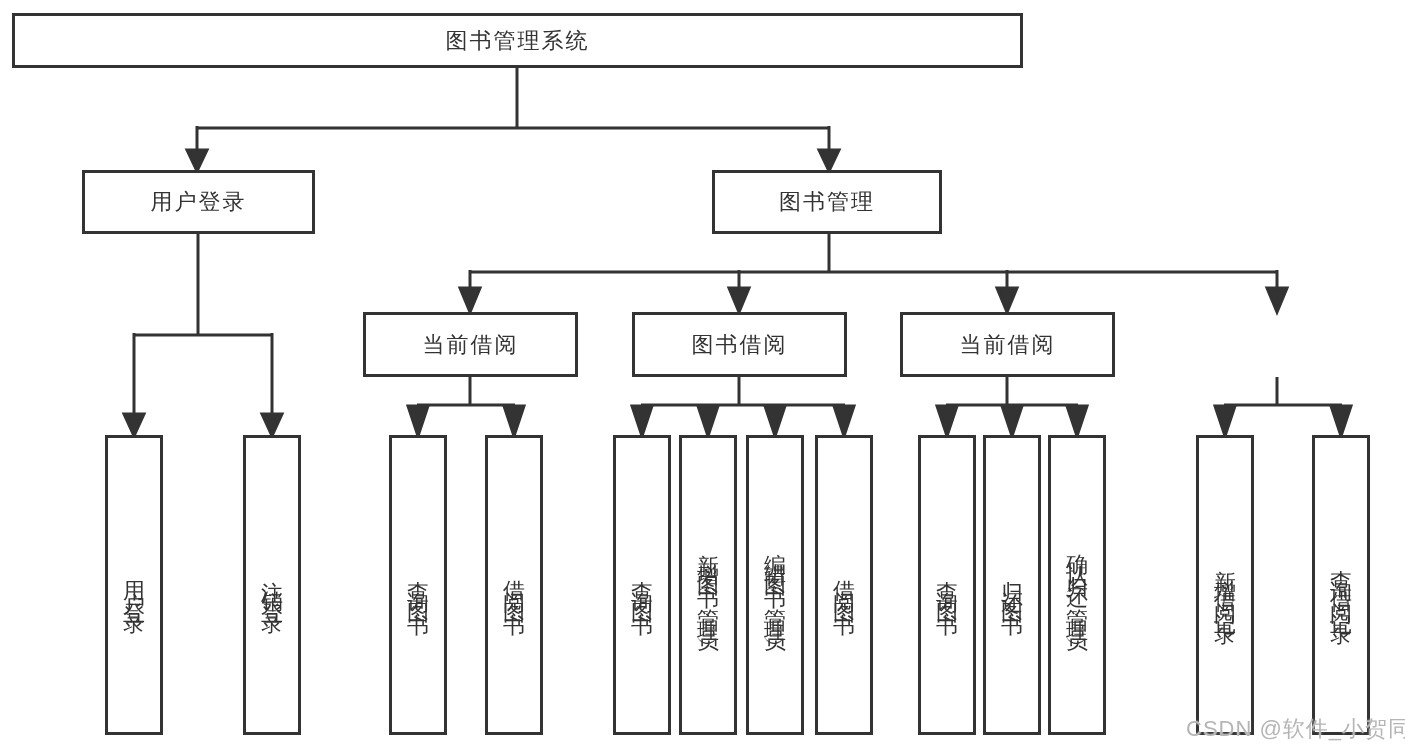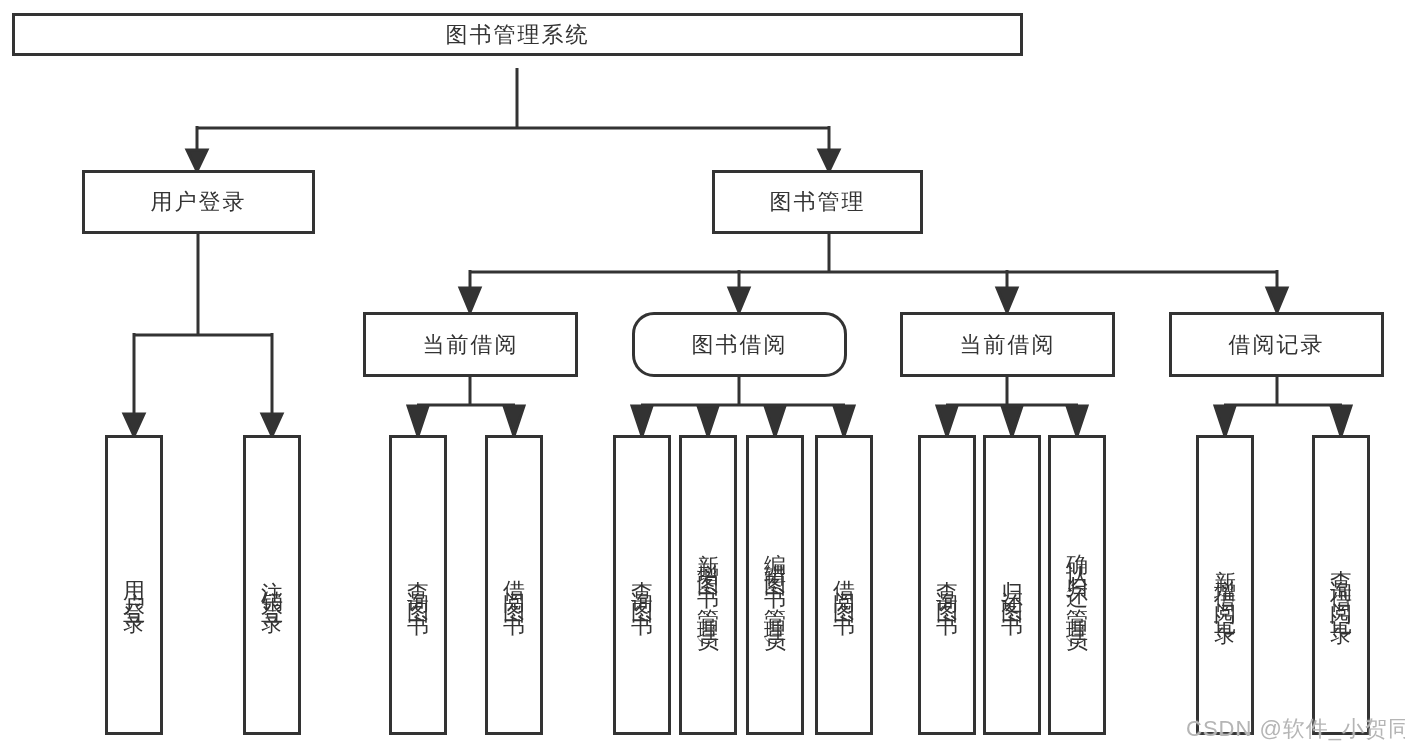--- a/index.html
+++ b/index.html
@@ -107,29 +107,28 @@
     <polygon points="937,406 957,406 947,436"></polygon>
     <polygon points="1002,406 1022,406 1012,436"></polygon>
     <polygon points="1067,406 1087,406 1077,436"></polygon>
 
     <line x1="1277" y1="377" x2="1277" y2="405"></line>
     <line x1="1224" y1="405" x2="1342" y2="405"></line>
     <polygon points="1215,406 1235,406 1225,436"></polygon>
     <polygon points="1331,406 1351,406 1341,436"></polygon>
   </svg>
 
-  <div class="node h-node" style="left:12px; top:13px; width:1011px; height:43px;">图书管理系统</div>
+  <div class="node h-node" style="left:12px; top:13px; width:1011px; height:55px;">图书管理系统</div>
 
   <div class="node h-node lvl2" style="left:82px; width:233px;">用户登录</div>
-  <div class="node h-node lvl2" style="left:712px; width:211px;">图书管理</div>
+  <div class="node h-node lvl2" style="left:712px; width:230px;">图书管理</div>
 
   <div class="node h-node lvl3" style="left:363px;">当前借阅</div>
-  <div class="node h-node lvl3" style="left:632px;border-radius:22px;">图书借阅</div>
+  <div class="node h-node lvl3" style="left:632px;">图书借阅</div>
   <div class="node h-node lvl3" style="left:900px;text-align:right;">当前借阅</div>
-  <div class="node h-node lvl3" style="left:1169px;">借阅记录</div>
 
   <div class="node v-node leaf" style="left:105px;">
     <span class="vtext">用户登录</span>
   </div>
   <div class="node v-node leaf" style="left:243px;">
     <span class="vtext">注销登录</span>
   </div>
 
   <div class="node v-node leaf" style="left:389px;">
     <span class="vtext">查询图书</span>

